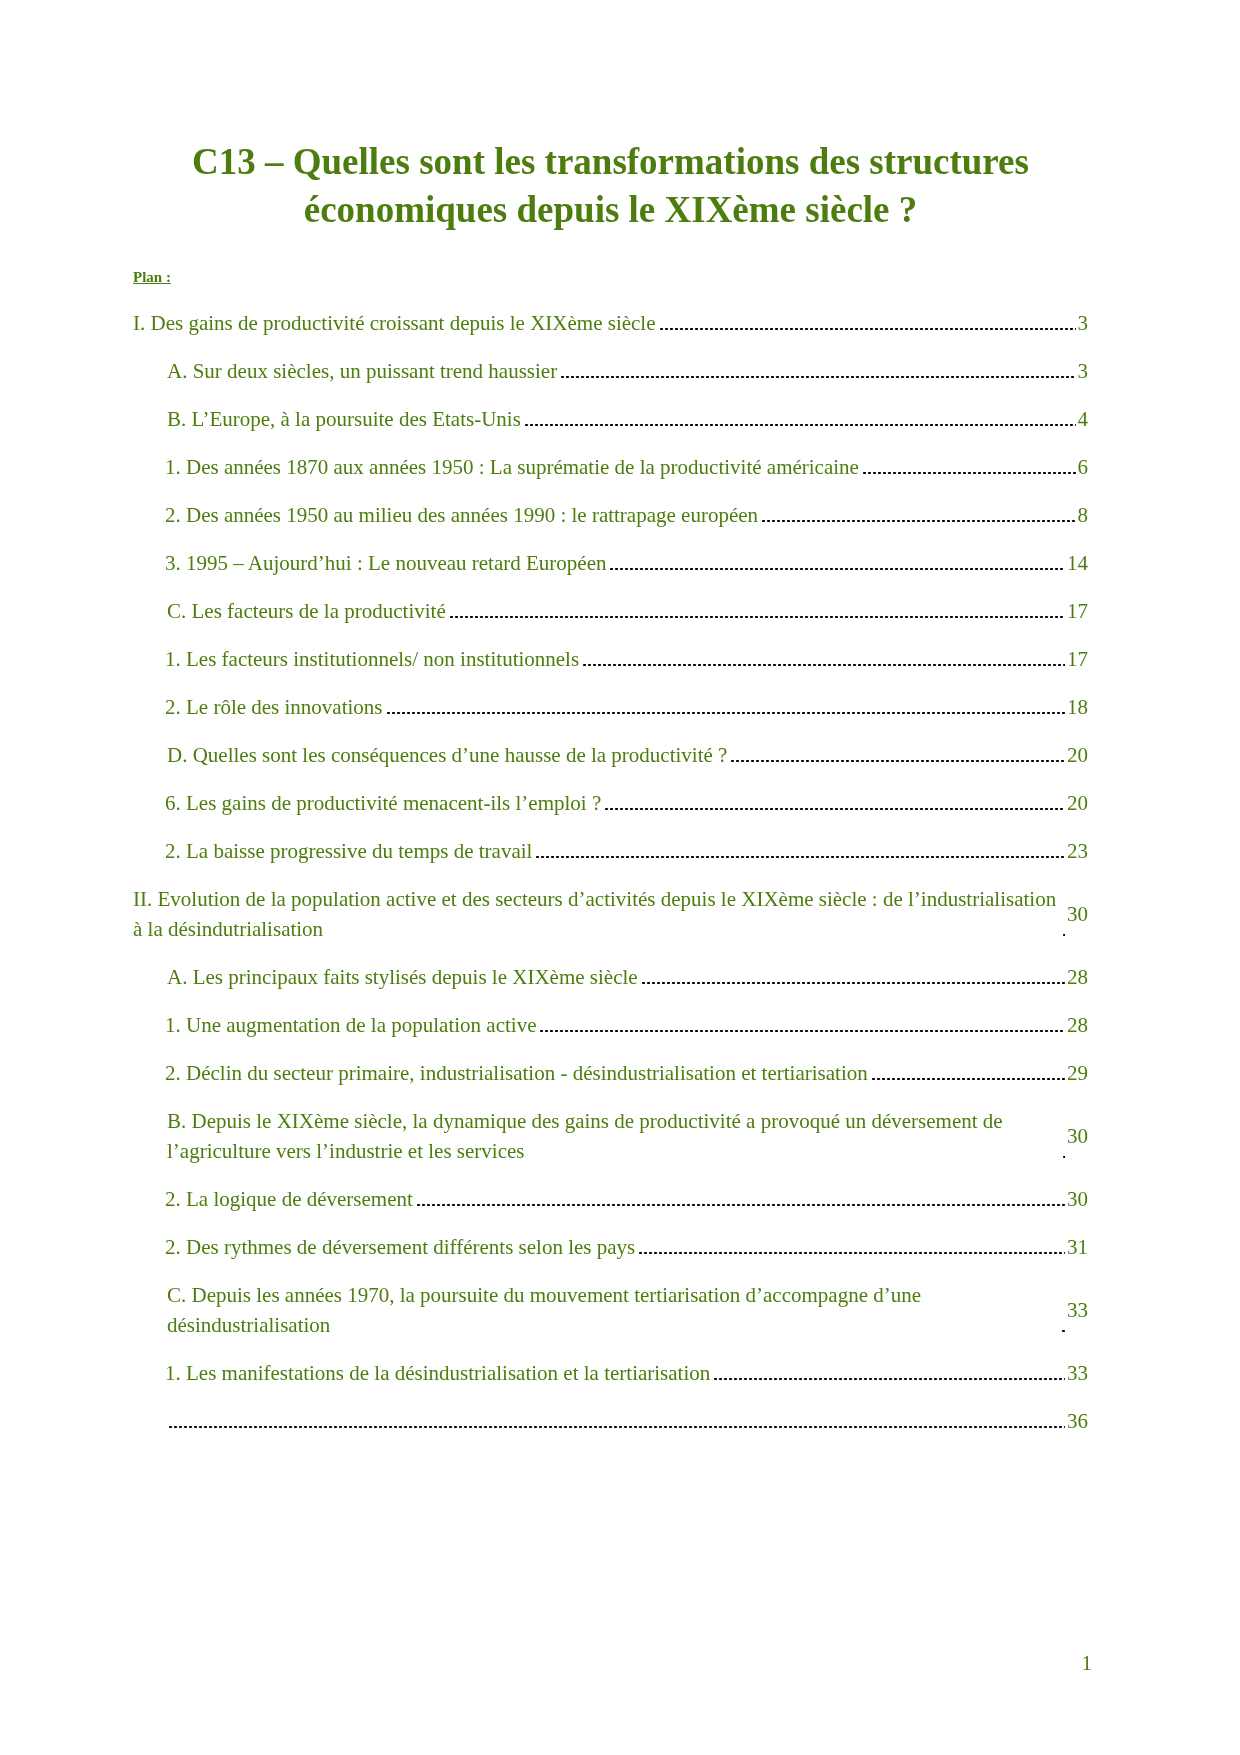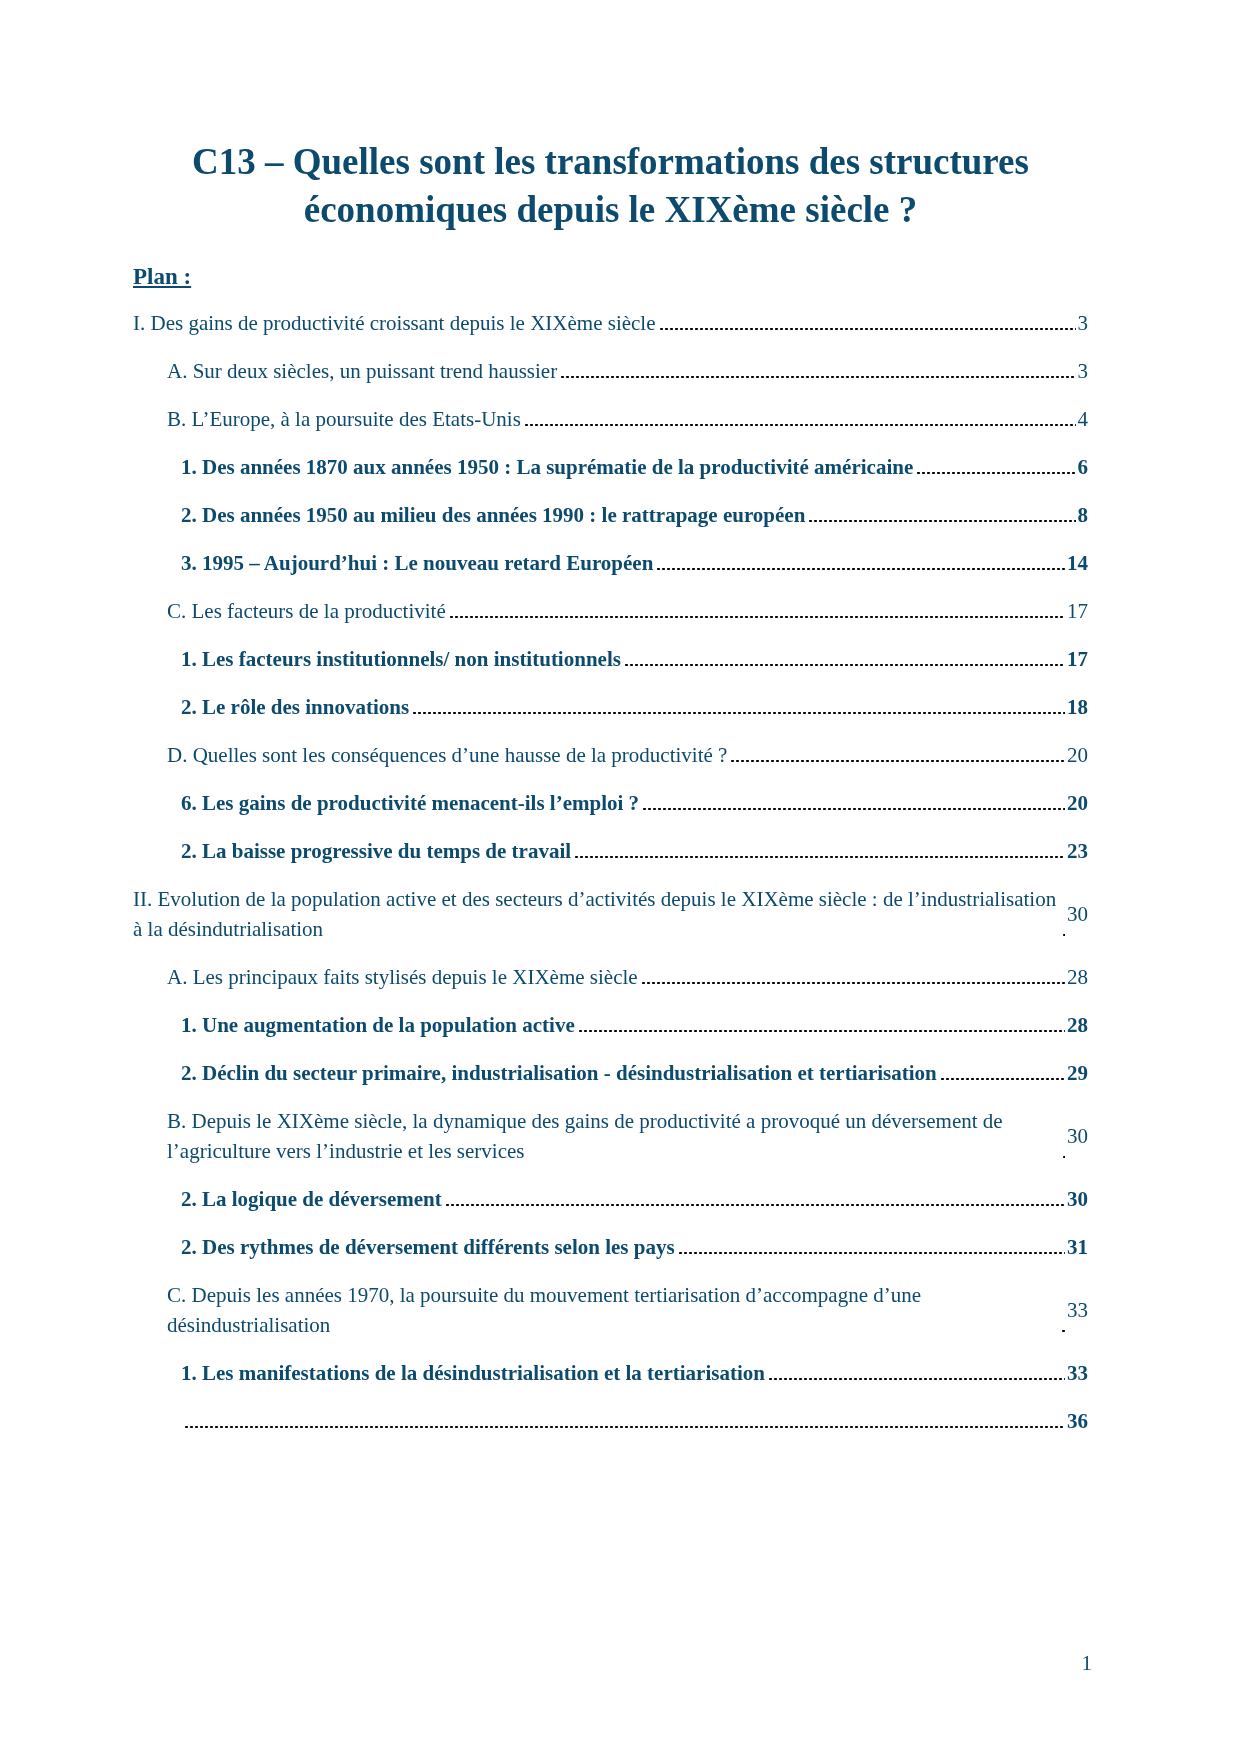--- a/index.html
+++ b/index.html
@@ -5,52 +5,52 @@
   html, body {
     margin: 0;
     padding: 0;
     background: #ffffff;
   }
   .page {
     position: relative;
     width: 1240px;
     height: 1755px;
     background: #ffffff;
-    color: #0c4a6e;
+    color: #4d7c0f;
     font-family: "Liberation Serif", "DejaVu Serif", serif;
     box-sizing: border-box;
     padding: 138px 152px 0 133px;
     overflow: hidden;
   }
   .title {
     font-size: 37px;
     font-weight: bold;
     line-height: 48px;
     text-align: center;
     white-space: pre-line;
     margin: 0 0 28px 0;
   }
   .plan-label {
-    font-size: 23px;
+    font-size: 15px;
     font-weight: bold;
     text-decoration: underline;
     line-height: 30px;
     margin: 0 0 16px 0;
   }
   .toc { }
   .toc-row {
     display: flex;
     align-items: center;
     font-size: 21px;
     line-height: 30px;
     margin: 0 0 18px 0;
   }
   .toc-row.level-1 { margin-left: 0; }
   .toc-row.level-2 { margin-left: 34px; }
-  .toc-row.level-3 { margin-left: 48px; font-weight: bold; }
+  .toc-row.level-3 { margin-left: 32px; }
   .toc-text {
     flex: 0 1 auto;
   }
   .leader {
     flex: 1 1 4px;
     min-width: 0;
     height: 6px;
     align-self: flex-end;
     margin: 0 2px 6px 3px;
     background-image: radial-gradient(circle, #000000 1.05px, rgba(0,0,0,0) 1.45px);

